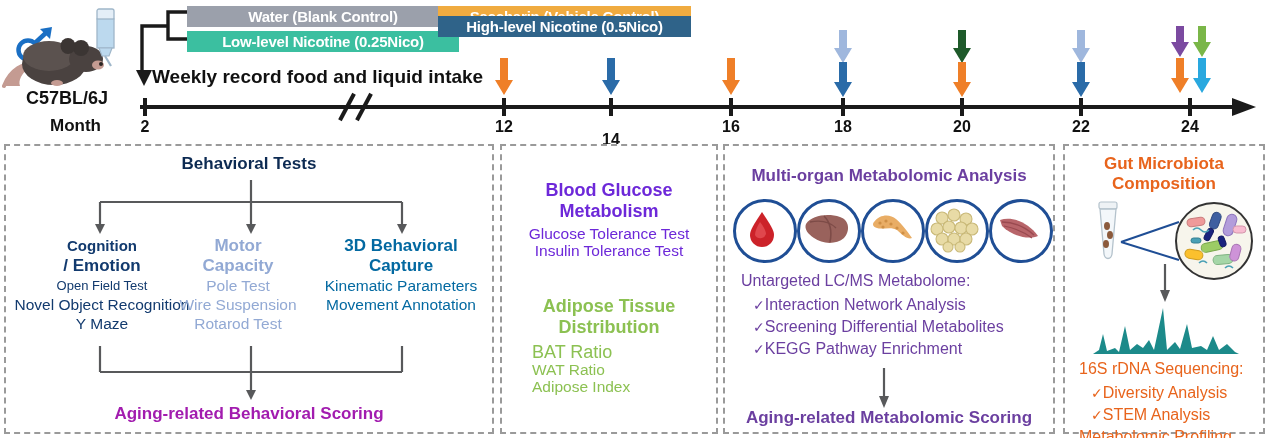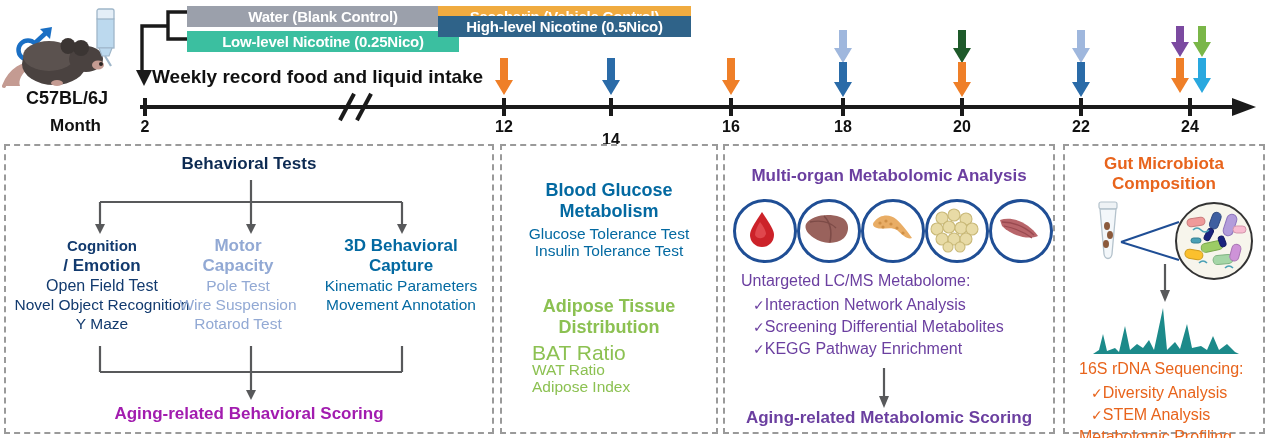--- a/index.html
+++ b/index.html
@@ -30,21 +30,21 @@
 
   
   .panel{position:absolute;border:2px dashed #9a9a9a;box-sizing:border-box;
          background:#ffffff;}
 
   .p-title{font-weight:bold;font-size:17px;}
   .sub-h{font-weight:bold;font-size:15px;line-height:17px;}
   .sub-t{font-size:14.5px;line-height:17px;}
 
   
-  .g-dark{color:#0369a1;}
+  .g-dark{color:#6d28d9;}
   .g-light{color:#8cc152;}
   
   .purple{color:#6b3fa0;}
   
   .orange{color:#e8641c;}
 
   .organ-circle{position:absolute;border:3px solid #1f4e95;border-radius:50%;
                 background:#fff;overflow:hidden;}
   .check{font-size:14px;}
 </style>
@@ -190,21 +190,21 @@
     <path d="M165 0 L165 22 M14 22 L316 22 M14 22 L14 46 M165 22 L165 46 M316 22 L316 46" fill="none" stroke="#58595b" stroke-width="2.2"></path>
     <polygon points="9,44 19,44 14,54" fill="#58595b"></polygon>
     <polygon points="160,44 170,44 165,54" fill="#58595b"></polygon>
     <polygon points="311,44 321,44 316,54" fill="#58595b"></polygon>
   </svg>
 
   <div id="beh-cols">
       <div class="abs ctr" style="left: 2px; top: 90px; width: 188px; color: rgb(18, 58, 110);">
         <div class="sub-h" style="font-size: 15px; line-height: 20px;">Cognition</div>
         <div class="sub-h" style="font-size: 17px; line-height: 20px;">/ Emotion</div>
-        <div class="sub-t" style="font-size: 16px; line-height: 19px; white-space: nowrap;">Open Field Test</div>
+        <div class="sub-t" style="font-size: 13px; line-height: 19px; white-space: nowrap;">Open Field Test</div>
         <div class="sub-t" style="font-size: 15.5px; line-height: 19px; white-space: nowrap;">Novel Object Recognition</div>
         <div class="sub-t" style="font-size: 15.5px; line-height: 19px; white-space: nowrap;">Y Maze</div>
       </div>
       <div class="abs ctr" style="left: 152px; top: 90px; width: 160px; color: rgb(146, 169, 212);">
         <div class="sub-h" style="font-size: 17px; line-height: 20px;">Motor</div>
         <div class="sub-h" style="font-size: 17px; line-height: 20px;">Capacity</div>
         <div class="sub-t" style="font-size: 15.5px; line-height: 19px; white-space: nowrap;">Pole Test</div>
         <div class="sub-t" style="font-size: 15.5px; line-height: 19px; white-space: nowrap;">Wire Suspension</div>
         <div class="sub-t" style="font-size: 15.5px; line-height: 19px; white-space: nowrap;">Rotarod Test</div>
       </div>
@@ -231,21 +231,21 @@
     <div class="sub-h g-dark" style="font-size:18px;line-height:21px;">Metabolism</div>
     <div class="sub-t g-dark" style="margin-top:3px;font-size:15.5px;">Glucose Tolerance Test</div>
     <div class="sub-t g-dark" style="font-size:15.5px;">Insulin Tolerance Test</div>
   </div>
 
   <div class="abs ctr" style="left:0;top:150px;width:100%;">
     <div class="sub-h g-light" style="font-size:18px;line-height:21px;">Adipose Tissue</div>
     <div class="sub-h g-light" style="font-size:18px;line-height:21px;">Distribution</div>
   </div>
   <div class="abs" style="left:30px;top:198px;">
-    <div class="sub-t g-light" style="font-size:21px;">BAT Ratio</div>
+    <div class="sub-t g-light" style="font-size:18px;">BAT Ratio</div>
     <div class="sub-t g-light" style="font-size:15.5px;">WAT Ratio</div>
     <div class="sub-t g-light" style="font-size:15.5px;text-align:center;">Adipose Index</div>
   </div>
 </div>
 
 <div class="panel" style="left:723px;top:144px;width:332px;height:290px;">
 
   <div class="abs ctr p-title purple" style="left:0;top:20px;width:100%;font-size:17px;">Multi-organ Metabolomic Analysis</div>
 
   <div class="organ-circle" style="left:8px;top:53px;width:58px;height:58px;">

